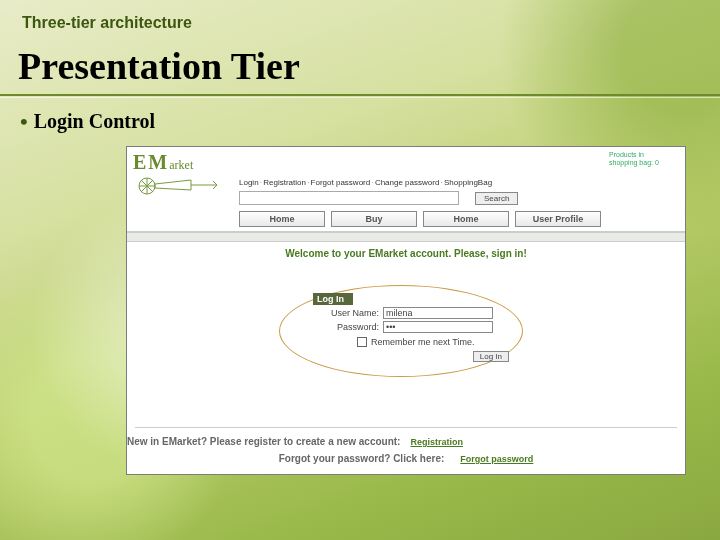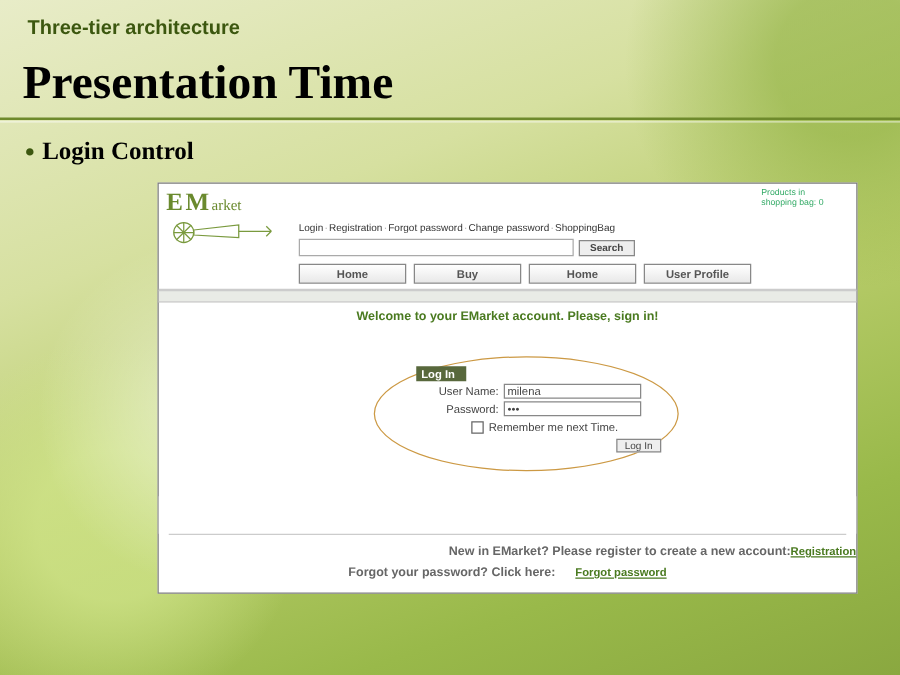--- a/index.html
+++ b/index.html
@@ -25,57 +25,57 @@
   .app-top { display:flex; border-bottom:1px solid #ccc; }
   .logo-cell { width:108px; padding:4px 6px; }
   .logo-script { font-family: cursive; color:#6a8a2e; font-size:14px; display:flex; align-items:baseline; gap:2px; }
   .logo-cap { font-size:20px; font-weight:bold; }
   .logo-rest { font-size:12px; }
   .wheel-svg { display:block; margin-top:-2px; }
   .top-right { flex:1; display:flex; flex-direction:column; }
   .util-links { display:flex; gap:1px; justify-content:flex-start; padding:3px 4px 2px; font-size:8px; color:#333; }
   .util-links span { white-space:nowrap;margin-top:28px; }
   .util-sep { color:#999; }
-  .search-row { display:flex; align-items:center; gap:4px; padding:2px 4px 4px;font-weight:bold; }
+  .search-row { display:flex; align-items:center; gap:16px; padding:2px 4px 4px; }
   .search-field { flex:0 0 220px; height:14px; border:1px solid #aaa; background:#fff; }
   .search-btn { border:1px solid #888; background:#eee; font-size:8px; padding:1px 8px; }
   .main-tabs { display:flex; gap:6px; padding:2px 4px 4px; }
   .tab { flex:0 0 86px; text-align:center; border:1px solid #888; background:linear-gradient(#fff,#e8e8e8); font-size:9px; padding:2px 0; font-weight:bold; color:#555; }
   .bag-cell { width:78px; font-size:7px; color:#3a6; padding:4px 2px; text-align:left; line-height:1.1; }
 
   .gap-a { height:10px; background:#e9ebe6; border-top:1px solid #ccc; border-bottom:1px solid #ccc; }
   .welcome { text-align:center; font-weight:bold; color:#4a7a20; font-size:10px; padding:6px 0; }
   .gap-b { height:20px; }
 
-  .login-area { position:relative; height:112px;margin-left:20px; }
+  .login-area { position:relative; height:112px; }
   .ellipse { position:absolute; left:152px; top:0; width:244px; height:92px; border:1px solid #c94; border-radius:50%; pointer-events:none; }
   .login-box { position:absolute; left:186px; top:8px; width:196px; }
   .login-head { background:#58683c; color:#fff; font-weight:bold; font-size:9px; padding:1px 4px; width:40px; }
   .form-row { display:flex; align-items:center; gap:4px; margin-top:2px; }
   .form-row .lbl { width:66px; text-align:right; font-size:9px; color:#444; }
   .form-row .fld { width:110px; height:12px; border:1px solid #888; background:#fff; font-size:9px; padding:0 2px; display:flex; align-items:center; font-family:Arial,sans-serif; }
   .remember-row { display:flex; align-items:center; gap:4px; margin:4px 0 0 44px; font-size:9px; color:#444; }
   .chk { width:10px; height:10px; border:1px solid #666; background:#fff; }
   .login-btn-row { display:flex; justify-content:flex-end; margin-top:4px; }
   .login-btn { border:1px solid #888; background:#eee; font-size:8px; padding:0 6px; }
 
   .gap-c { height:30px; background:linear-gradient(#fff, #fff); }
   .foot-hr { height:1px; background:#ccc; margin:0 8px; }
-  .reg-row { display:flex; justify-content:flex-end; align-items:baseline; padding:8px 0 4px; }
+  .reg-row { display:flex; justify-content:flex-start; align-items:baseline; gap:10px; padding:8px 0 4px; }
   .reg-row .txt { font-size:10px; color:#666; font-weight:bold; }
   .reg-row .lnk { font-size:9px; color:#4a7a20; text-decoration:underline; font-weight:bold; }
   .forgot-row { display:flex; justify-content:center; align-items:baseline; gap:16px; padding:2px 0 10px; }
   .forgot-row .txt { font-size:10px; color:#666; font-weight:bold; }
   .forgot-row .lnk { font-size:9px; color:#4a7a20; text-decoration:underline; font-weight:bold; }
 </style>
 </head>
 <body>
 
 <div class="kicker">Three-tier architecture</div>
-<div class="title">Presentation Time</div>
+<div class="title">Presentation Tier</div>
 <div class="hr1"></div>
 <div class="hr2"></div>
 <div class="bullet-row">
   <span class="bullet-dot">•</span>
   <span>Login Control</span>
 </div>
 
 <div class="app">
   <div class="app-top">
     <div class="logo-cell">

